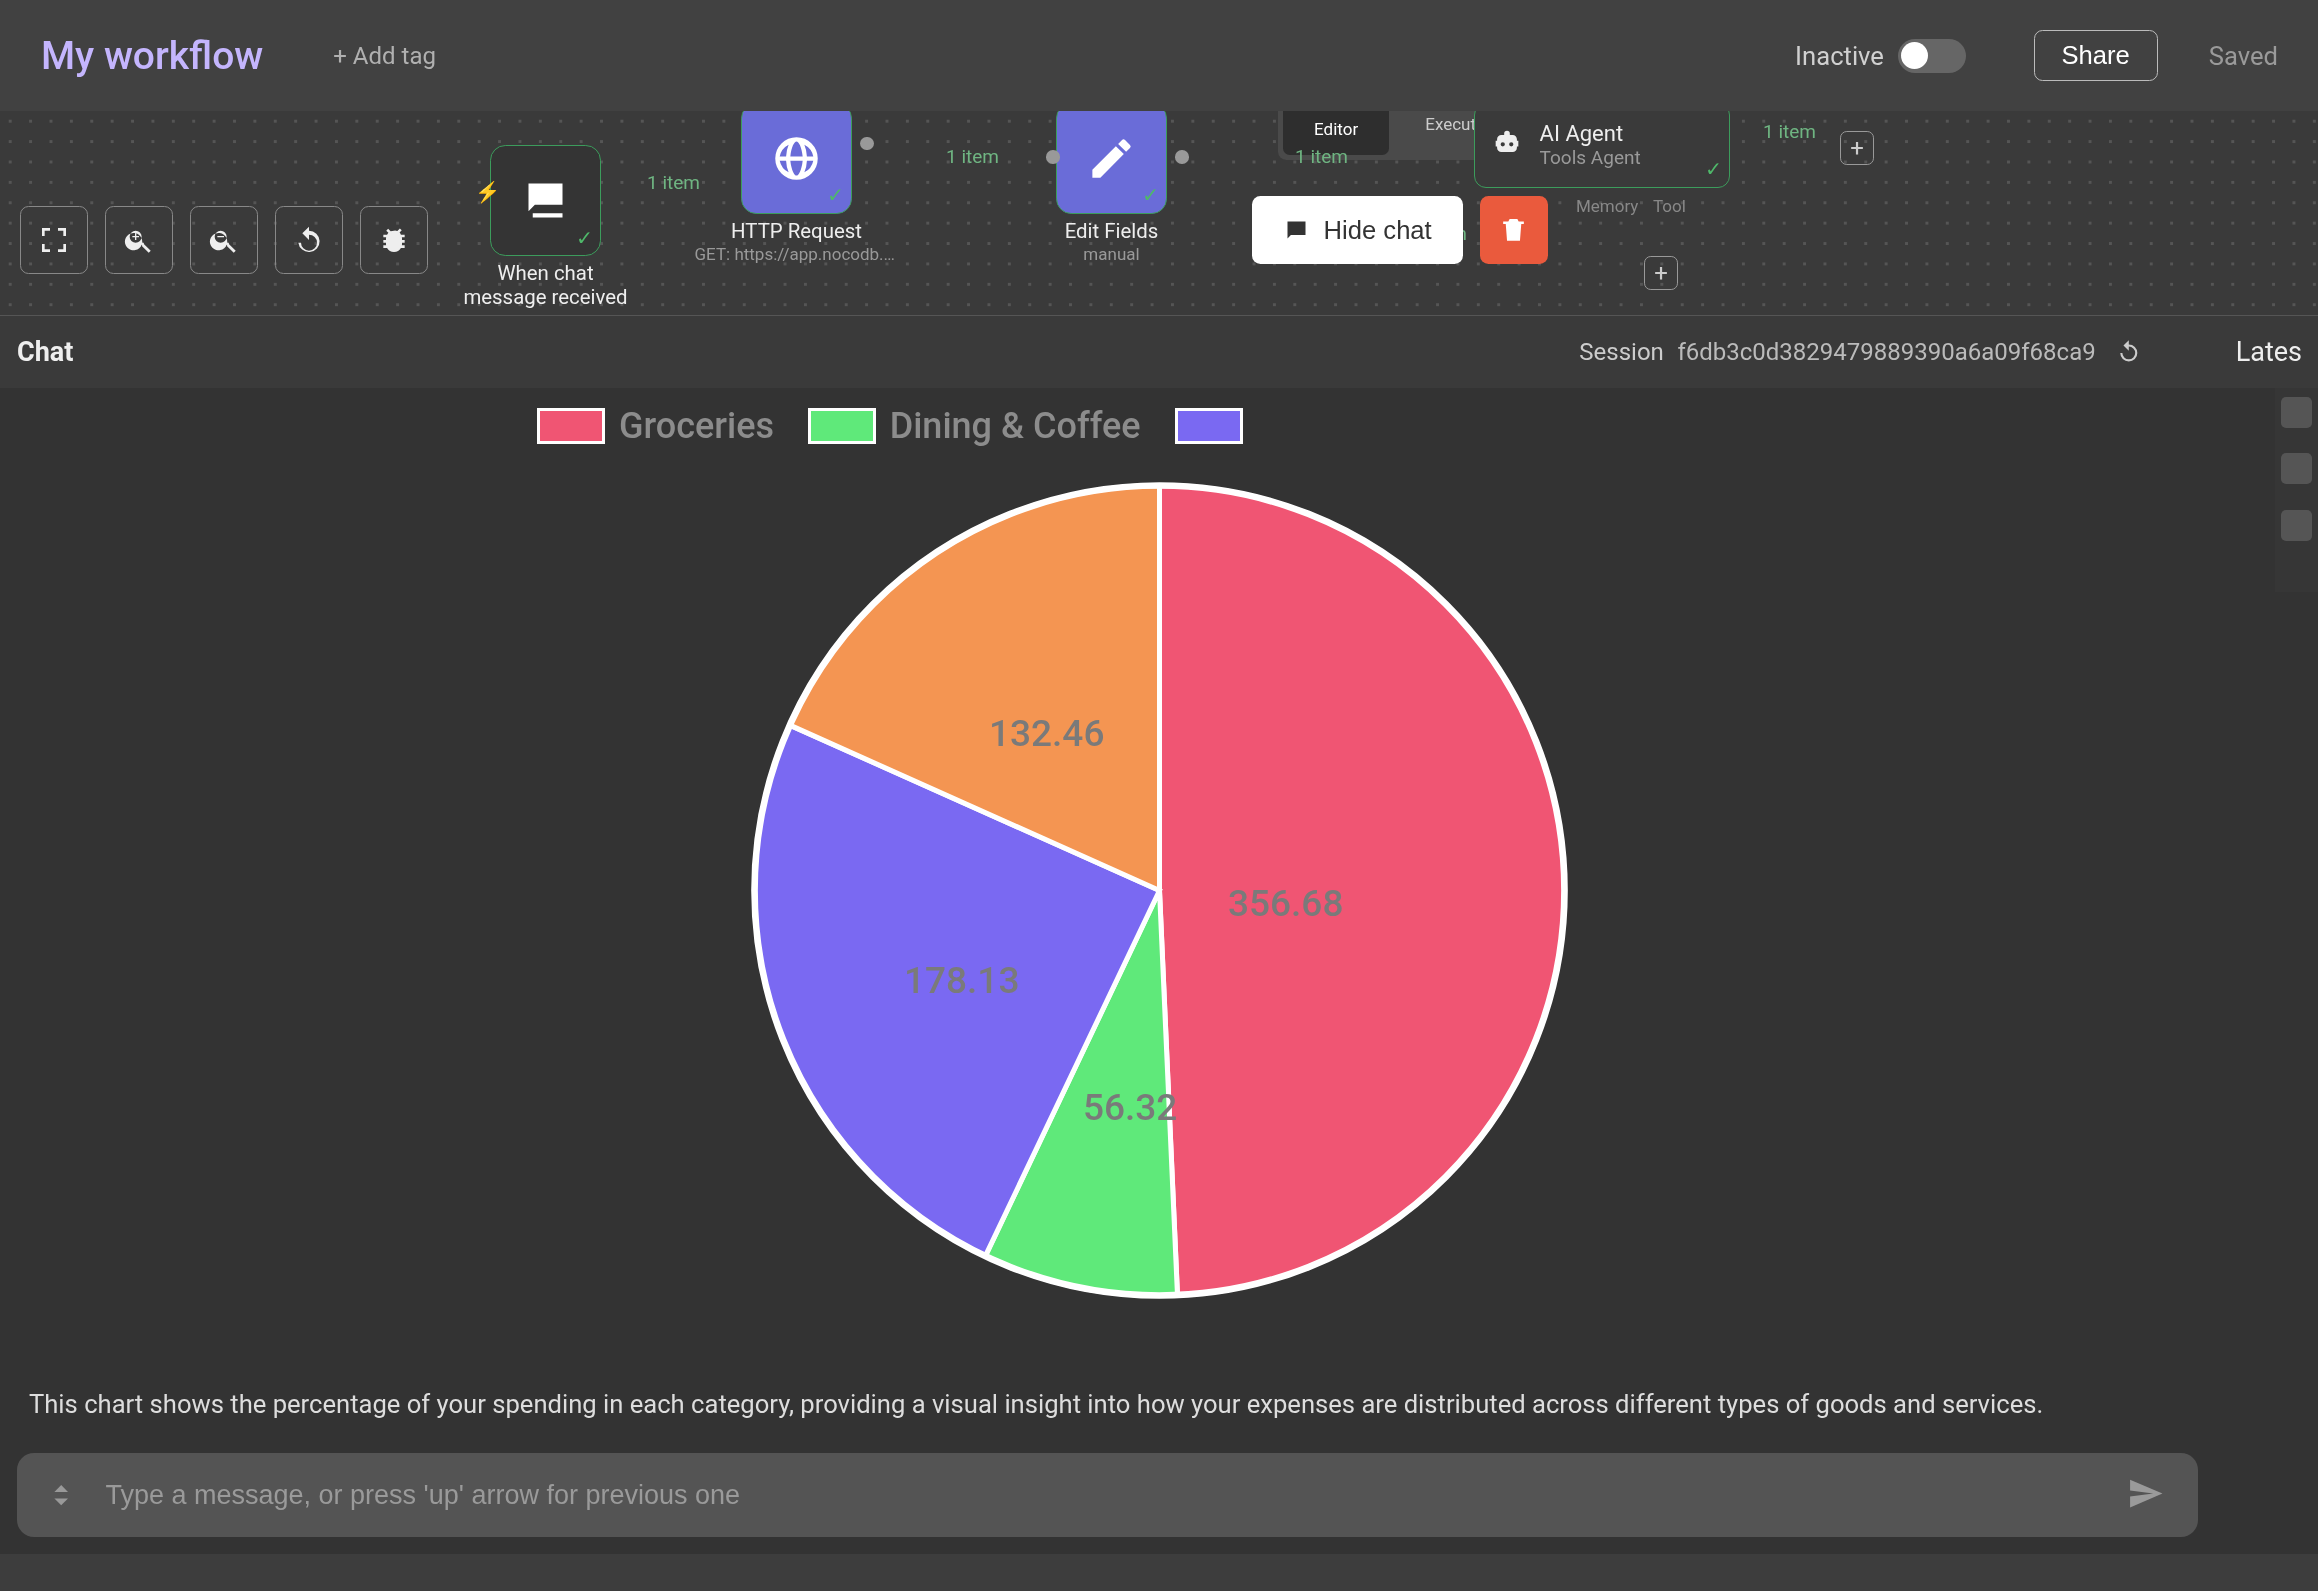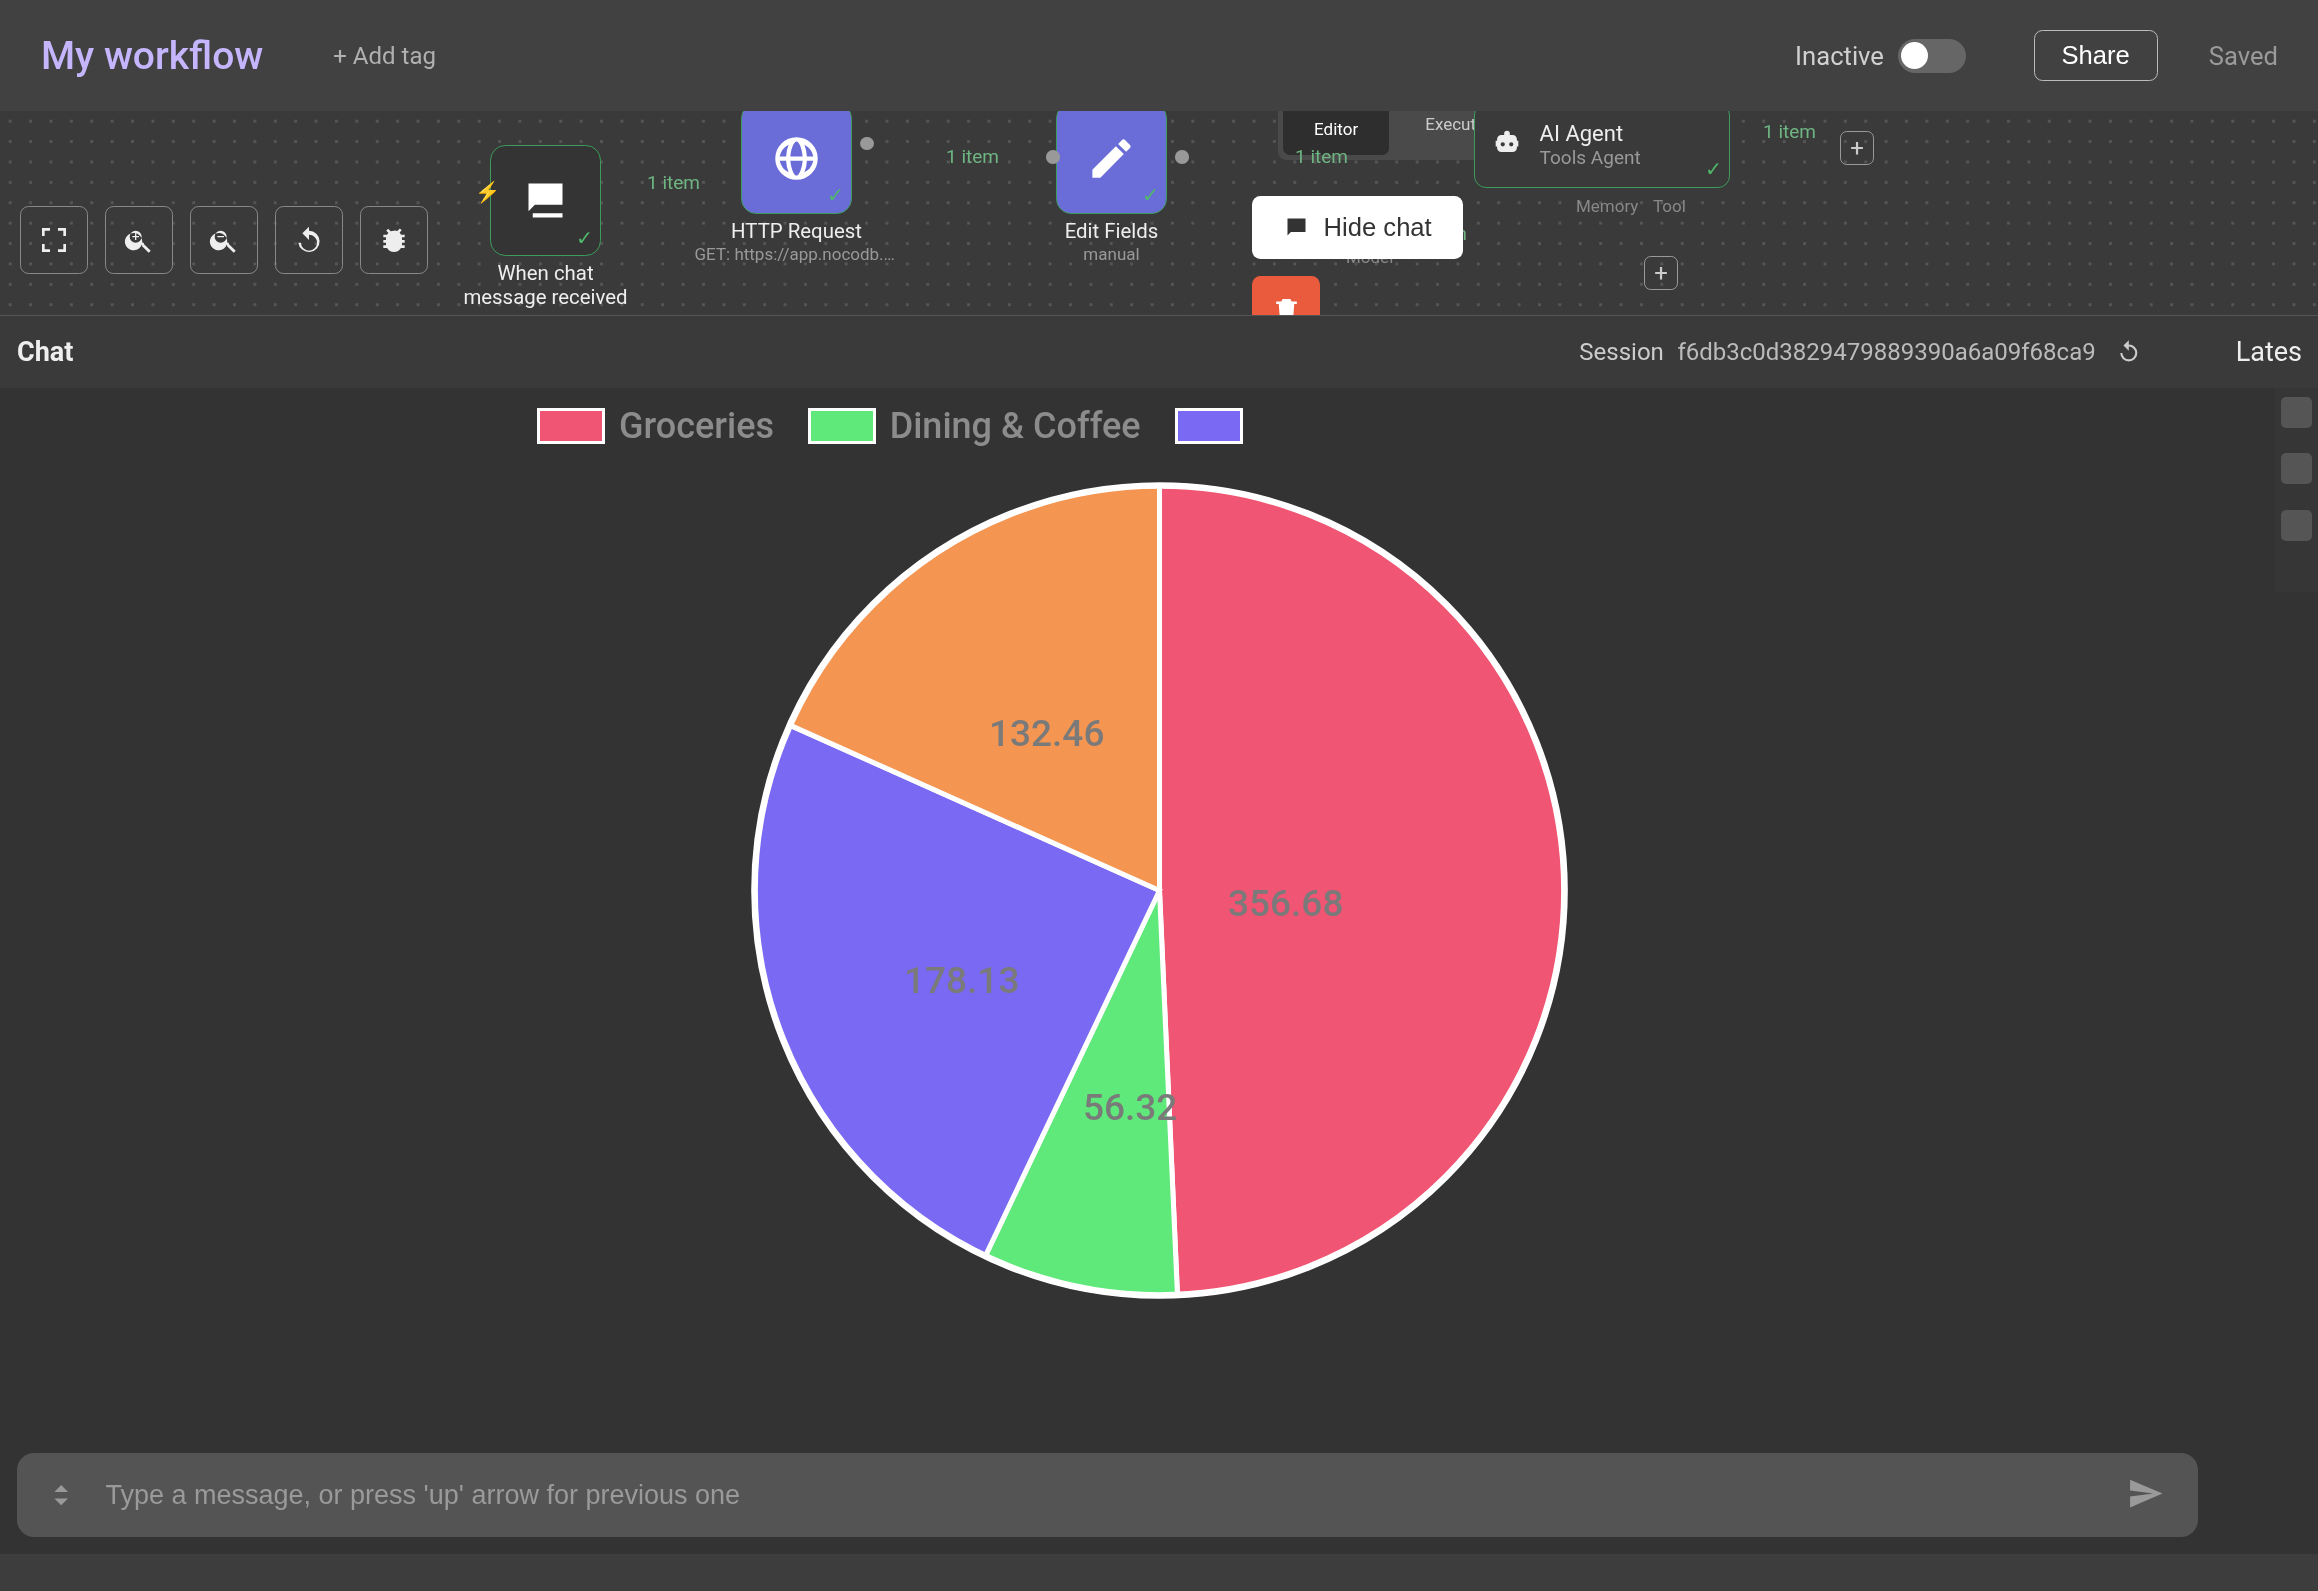--- a/index.html
+++ b/index.html
@@ -69,21 +69,21 @@
 .node-dark { background: #343434; }
 .node-blue { background: #6a6cd8; border-color:#3c9c5c; }
 .node-label {
   position: absolute; top: 115px; left: 50%; transform: translateX(-50%);
   text-align: center; font-size: 20.4px; color: #eee; white-space: nowrap;
 }
 .node-sublabel { font-size: 17px; color: #999; display:block; margin-top:1.7px; white-space:nowrap; max-width:204px; overflow:hidden; text-overflow:ellipsis;}
 .edge-label { position:absolute; font-size:19px; color:#6fb582; }
 
 
-.hide-chat-wrap { position:absolute; left:1252px; top:85px; display:flex; gap:17px;flex-direction:column; }
+.hide-chat-wrap { position:absolute; left:1252px; top:85px; display:flex; gap:17px; }
 .hide-chat-btn {
   background:#fff; color:#333; border-radius:8.5px; padding:17px 31px; font-size:25.6px; display:flex; align-items:center; gap:13.6px; cursor:pointer; border:none;
 }
 .delete-btn {
   width: 68px; height: 68px; background:#ea5a3d; border-radius:8.5px; display:flex;align-items:center;justify-content:center; cursor:pointer; border:none;
 }
 .delete-btn svg { width:31px; height:31px; fill:#fff; }
 
 
 .panel-header {
@@ -313,20 +313,21 @@
           <path d="M 100 100 L 11.454111320453464 60.394121674310114 A 97 97 0 0 1 99.99999999999999 3 Z" fill="#f49552" stroke="#fff" stroke-width="1.2"></path>
           <circle cx="100" cy="100" r="97" fill="none" stroke="#fff" stroke-width="1.6"></circle>
         </svg>
       <div class="pie-label" style="left:486px; top:409px;">356.68</div>
       <div class="pie-label" style="left:341px; top:613px;">56.32</div>
       <div class="pie-label" style="left:162px; top:486px;">178.13</div>
       <div class="pie-label" style="left:247px; top:239px;">132.46</div>
     </div>
   </div>
 
+  <div class="chart-caption">This chart shows the percentage of your spending in each category, providing a visual insight into how your expenses are distributed across different types of goods and services.</div>
 </div>
 
 <div class="right-strip">
   <div class="mini"></div>
   <div class="mini"></div>
   <div class="mini"></div>
 </div>
 
 <div class="input-bar">
   <div class="input-wrap">

